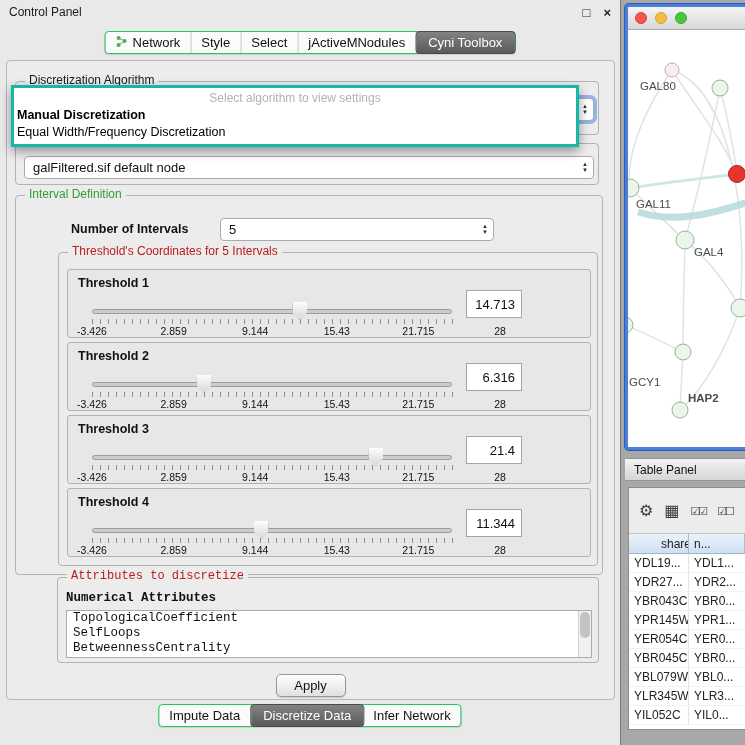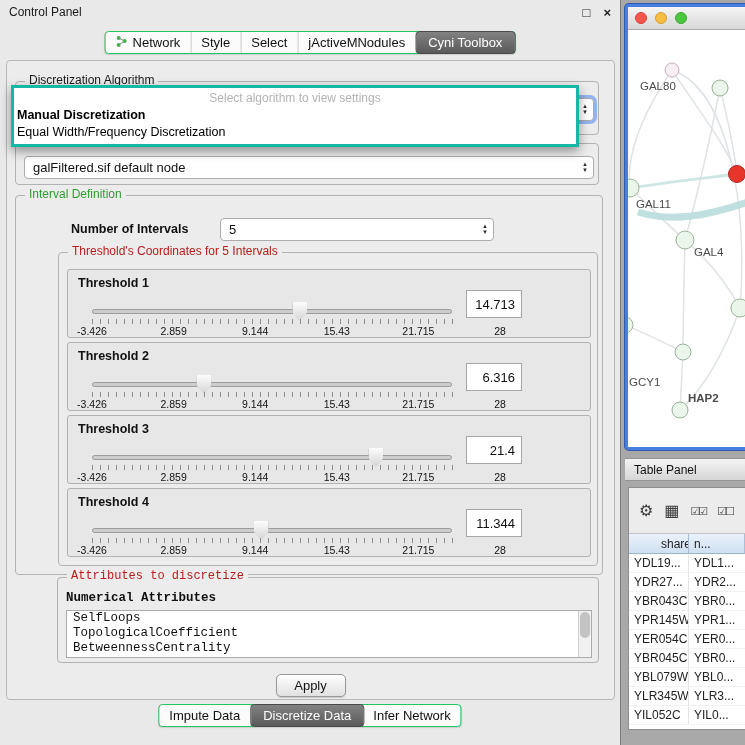--- a/index.html
+++ b/index.html
@@ -235,22 +235,22 @@
             <div class="valbox">11.344</div>
           </div>
 
         </div>
       </div>
 
       <div class="group" style="left:50px;top:516px;width:542px;height:86px;font-family:Liberation Mono, monospace;">
         <div class="gtitle blue">Attributes to discretize</div>
         <div class="boldlabel" style="left:8px;top:13px;">Numerical Attributes</div>
         <div class="listbox">
+          <div class="item">TopologicalCoefficient</div>
           <div class="item">SelfLoops</div>
-          <div class="item">TopologicalCoefficient</div>
           <div class="item">BetweennessCentrality</div>
           <div class="vscroll">
               <div class="vthumb"></div>
             </div>
         </div>
       </div>
 
       <div class="apply-btn">Apply</div>
 
     </div>

